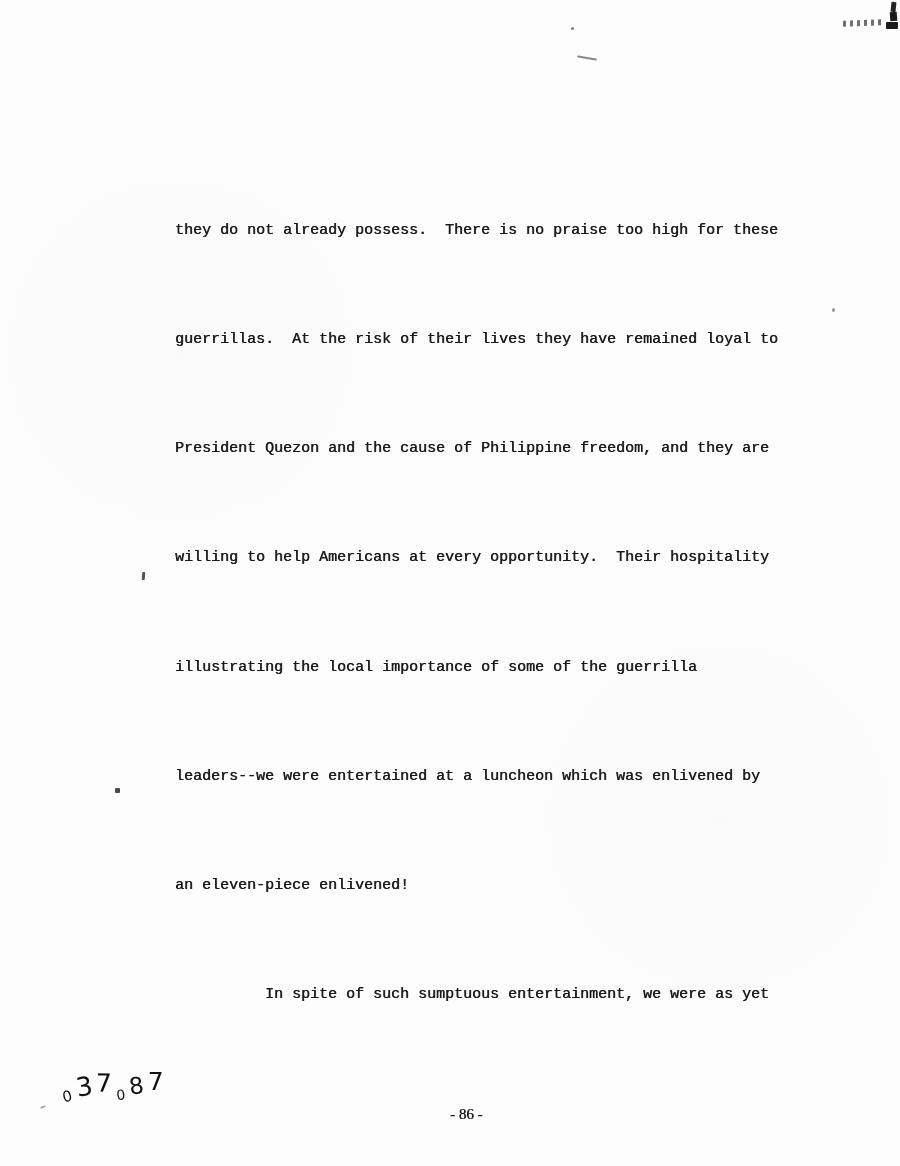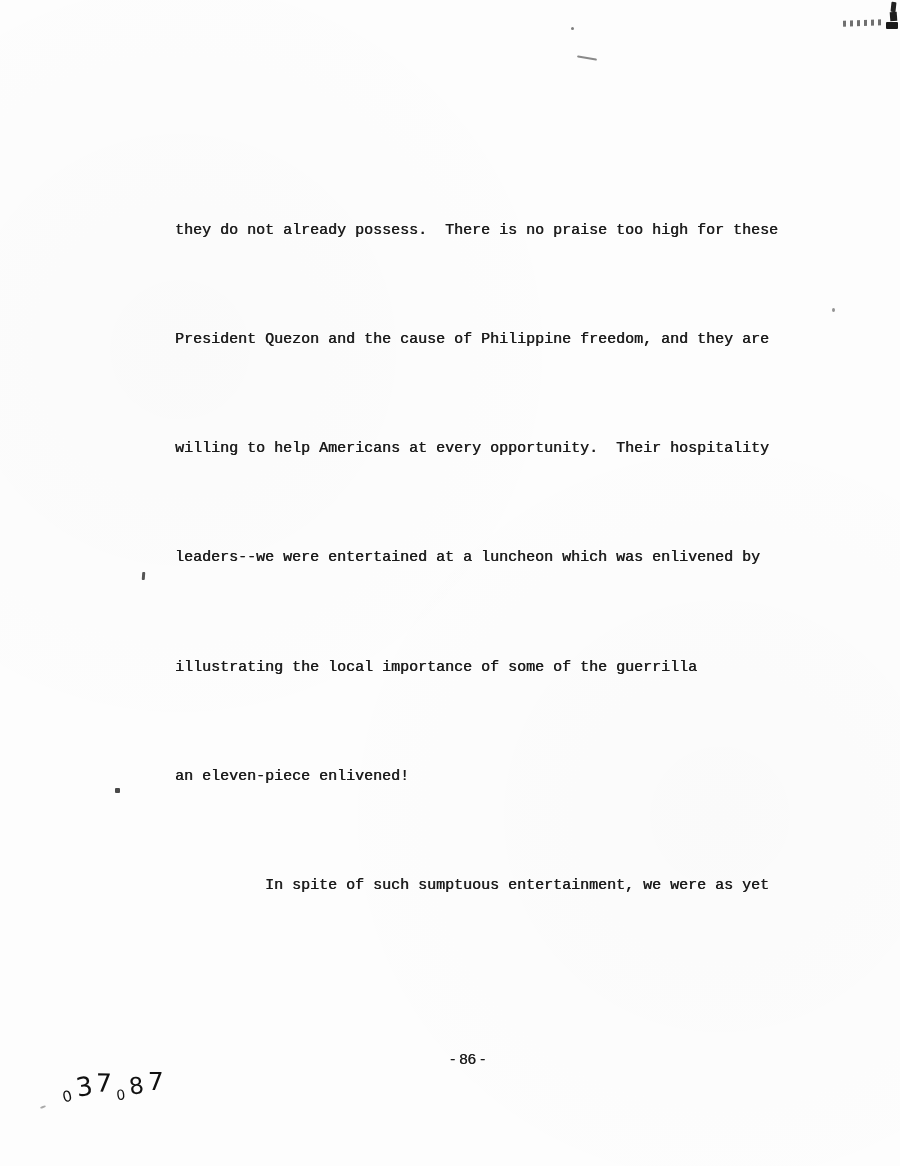--- a/index.html
+++ b/index.html
@@ -41,22 +41,22 @@
     margin-right:4px;
     font-weight:500;
   }
   .stamp span:nth-child(1){font-size:15px; transform:translateY(3px) rotate(-10deg);}
   .stamp span:nth-child(2){font-size:26px; transform:translateY(-2px) rotate(-6deg);}
   .stamp span:nth-child(3){font-size:25px; transform:translateY(-5px) rotate(4deg);}
   .stamp span:nth-child(4){font-size:14px; transform:translateY(4px) rotate(-4deg);}
   .stamp span:nth-child(5){font-size:23px; transform:translateY(-1px) rotate(-5deg);}
   .stamp span:nth-child(6){font-size:25px; transform:translateY(-4px) rotate(3deg);}
   .page-number{
-    position:absolute; left:450px; top:1050px;
-    font-family:Liberation Sans, sans-serif;
+    position:absolute; left:450px; top:1106px;
+    font-family:Liberation Serif, serif;
     font-size:15px; color:#1a1a1a;
     text-shadow:0.45px 0 0 rgba(20,20,20,0.8);
     white-space:pre;
   }
   
   .smudge-top-right{
     position:absolute; right:2px; top:2px; width:14px; height:30px;
   }
   .smudge-top-right .b1{position:absolute; right:2px; top:0; width:5px; height:10px; background:#222; transform:rotate(6deg); border-radius:1px;}
   .smudge-top-right .b2{position:absolute; right:1px; top:10px; width:7px; height:9px; background:#1c1c1c; transform:rotate(-4deg);}
@@ -75,24 +75,25 @@
   .speck.s5{left:832px; top:308px; width:3px; height:4px; opacity:.5;}
   .speck.s6{left:40px; top:1106px; width:6px; height:2px; transform:rotate(-20deg); opacity:.4;}
 </style>
 </head>
 <body>
 
 <div class="page">
 
   <div class="body-text">
     <div class="line">they do not already possess.  There is no praise too high for these</div>
+    <div class="line">guerrillas.  At the risk of their lives they have remained loyal to</div>
     <div class="line">President Quezon and the cause of Philippine freedom, and they are</div>
     <div class="line">willing to help Americans at every opportunity.  Their hospitality</div>
+    <div class="line">illustrating the local importance of some of the guerrilla</div>
     <div class="line">leaders--we were entertained at a luncheon which was enlivened by</div>
-    <div class="line">illustrating the local importance of some of the guerrilla</div>
     <div class="line">an eleven-piece enlivened!</div>
     <div class="line">          In spite of such sumptuous entertainment, we were as yet</div>
     
     
     
     
     
     
     
     

